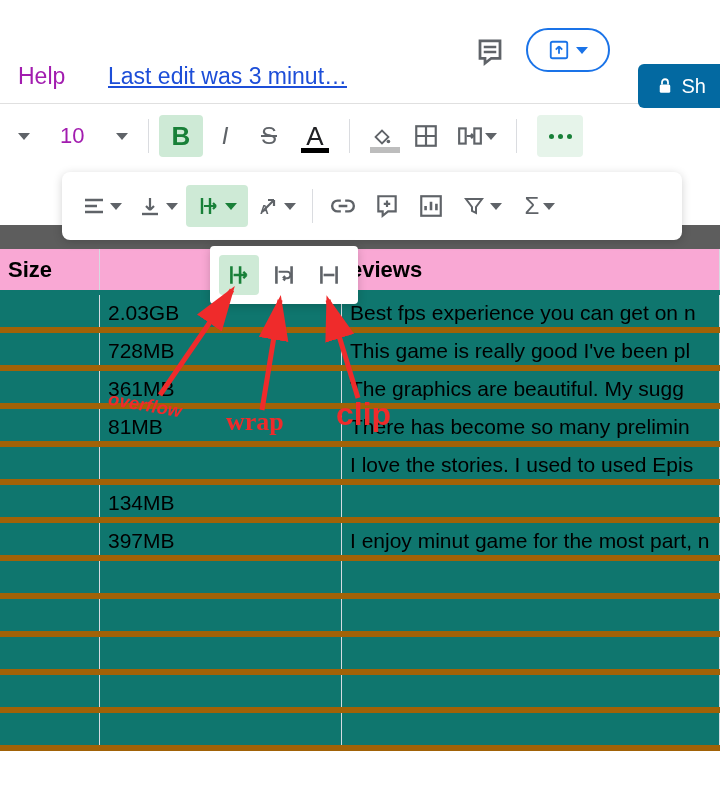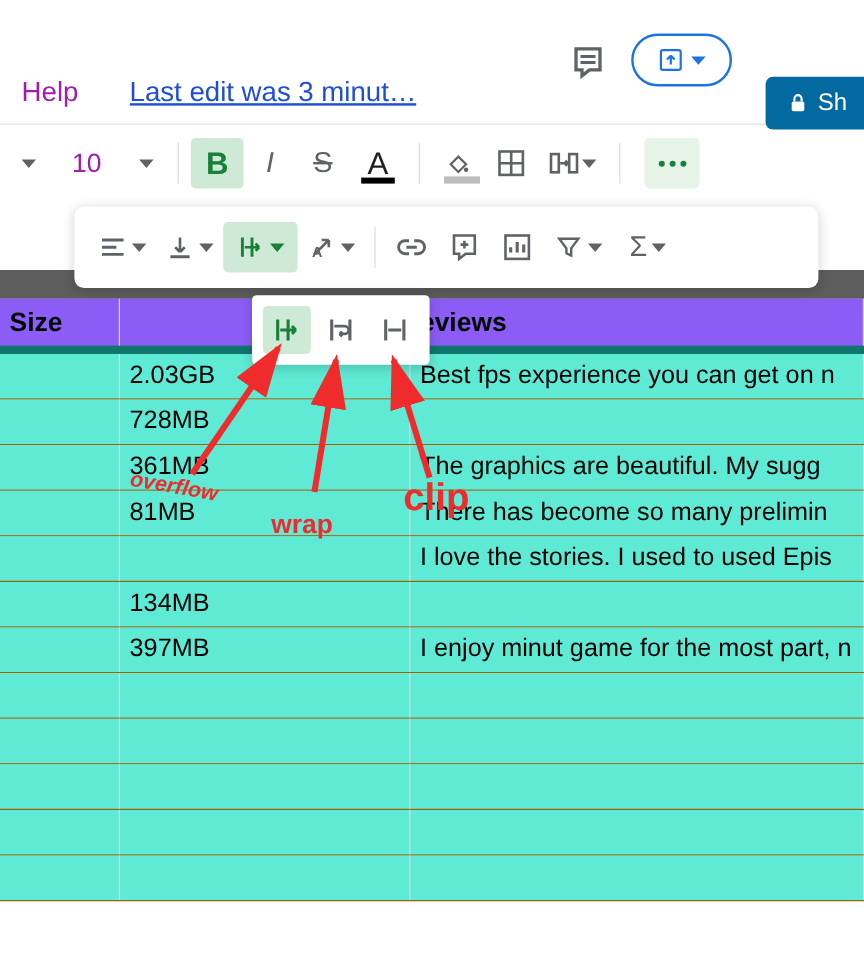--- a/index.html
+++ b/index.html
@@ -199,30 +199,30 @@
     right:0;
     bottom:0;
     z-index:10;
   }
   .col-head-strip {
     height:24px;
     background:#5d5d5d;
   }
   .header-row {
     display:flex;
-    background:#8b5cf6;
+    background:#f9a8d4;
     height:46px;
-    border-bottom:7px solid #0f766e;
+    border-bottom:5px solid #0f766e;
     text-align:center;
   }
   .data-row {
     display:flex;
     height:38px;
-    background:#5eead4;
-    border-bottom:1px solid #a16207;
+    background:#0f766e;
+    border-bottom:6px solid #a16207;
   }
   .cell {
     border-right:1px solid #d6dbe1;
     padding:6px 8px;
     font-size:21px;
     color:#000;
     white-space:nowrap;
     overflow:hidden;
   }
   .header-row .cell {
@@ -238,21 +238,21 @@
 
   
   .anno {
     position:absolute;
     font-weight:700;
     color:#ef2b2b;
     pointer-events:none;
     z-index:60;
   }
   .anno.overflow { left:108px; top:395px; font-size:18px; transform:rotate(10deg); font-style:italic; }
-  .anno.wrap { left:226px; top:424px; font-size:22px; }
+  .anno.wrap { left:226px; top:407px; font-size:26px;font-family:Liberation Serif, serif; }
   .anno.clip { left:336px; top:396px; font-size:32px; }
 
   svg { display:block; }
   .caret { width:0; height:0; border-left:6px solid transparent; border-right:6px solid transparent; border-top:7px solid #5f6368; }
 </style>
 </head>
 <body>
 
 <div class="topbar">
   <div class="help-label">Help</div>
@@ -336,20 +336,21 @@
     <div class="cell col-c">eviews</div>
   </div>
   <div class="data-row">
       <div class="cell col-a"></div>
       <div class="cell col-b">2.03GB</div>
       <div class="cell col-c">Best fps experience you can get on n</div>
     </div>
   <div class="data-row">
       <div class="cell col-a"></div>
       <div class="cell col-b">728MB</div>
+      <div class="cell col-c">This game is really good I've been pl</div>
     </div>
   <div class="data-row">
       <div class="cell col-a"></div>
       <div class="cell col-b">361MB</div>
       <div class="cell col-c">The graphics are beautiful. My sugg</div>
     </div>
   <div class="data-row">
       <div class="cell col-a"></div>
       <div class="cell col-b">81MB</div>
       <div class="cell col-c">There has become so many prelimin</div>

